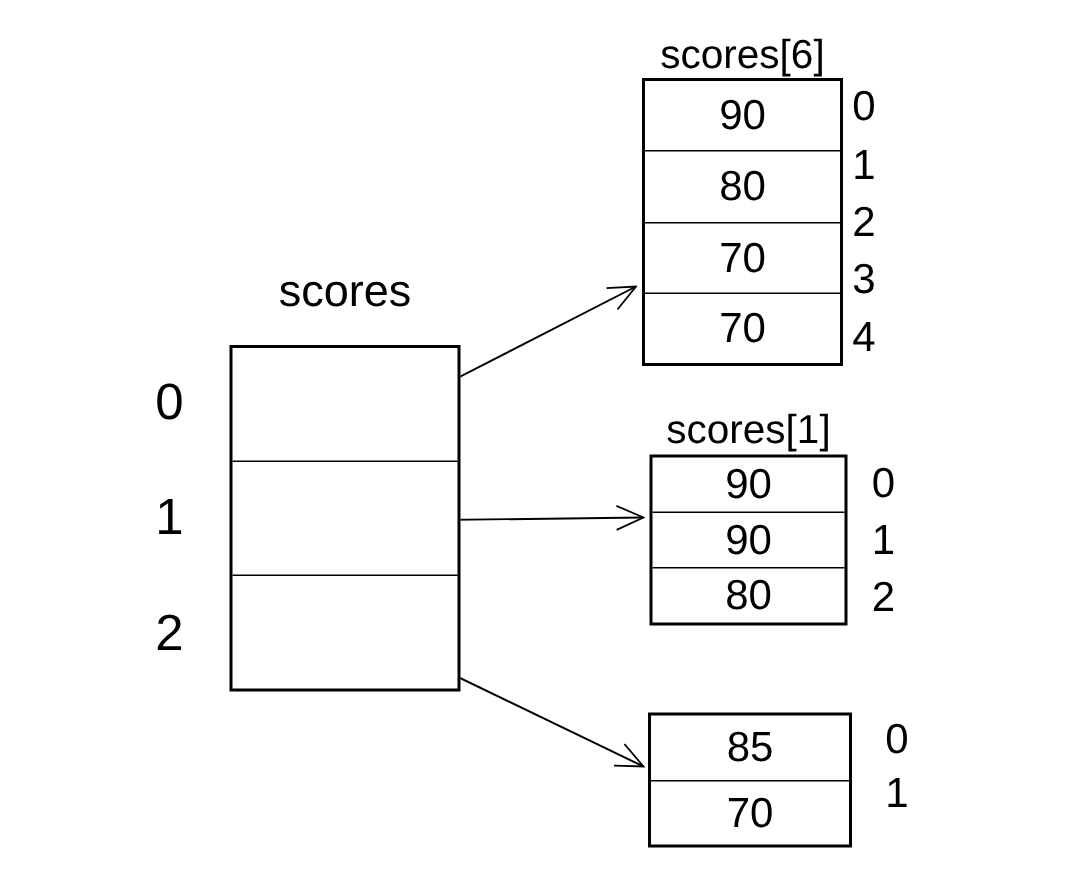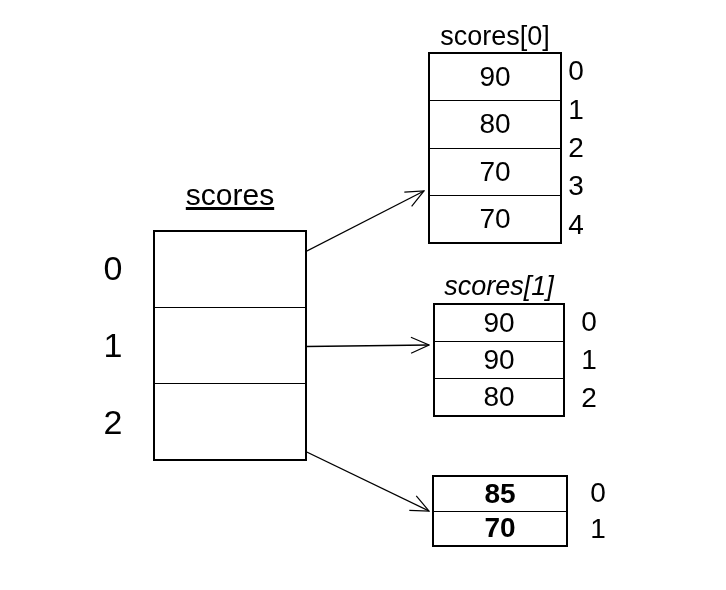--- a/index.html
+++ b/index.html
@@ -15,21 +15,20 @@
     color: #000000;
     font-family: "Liberation Sans", sans-serif;
     overflow: hidden;
   }
   .abs { position: absolute; }
 
   .main-title {
     font-size: 30px;
     text-align: center;
     line-height: 30px;
-    text-decoration: underline;
   }
   .arr-title {
     font-size: 27px;
     text-align: center;
     line-height: 28px;
     white-space: nowrap;
   }
   .box {
     border: 2px solid #000000;
     box-sizing: border-box;
@@ -93,53 +92,53 @@
     <div class="idx">1</div>
     <div class="idx">2</div>
   </div>
 
   <div class="abs box" style="left:153px; top:230px; width:154px; height:231px;">
     <div class="cell"></div>
     <div class="cell"></div>
     <div class="cell"></div>
   </div>
 
-  <div class="abs arr-title" style="left:428px; top:22px; width:134px;">scores[0]</div>
+  <div class="abs arr-title" style="left:428px; top:22px; width:134px;">scores[6]</div>
 
   <div class="abs box" style="left:428px; top:52px; width:134px; height:192px;">
     <div class="cell">90</div>
     <div class="cell">80</div>
     <div class="cell">70</div>
     <div class="cell">70</div>
   </div>
 
   <div class="abs idx-col" style="left:562px; top:52px; width:28px; height:192px;">
     <div class="idx">0</div>
     <div class="idx">1</div>
     <div class="idx">2</div>
     <div class="idx">3</div>
     <div class="idx">4</div>
   </div>
 
-  <div class="abs arr-title" style="left:433px; top:272px; width:132px;font-style:italic;">scores[1]</div>
+  <div class="abs arr-title" style="left:433px; top:272px; width:132px;">scores[1]</div>
 
   <div class="abs box" style="left:433px; top:303px; width:132px; height:114px;">
     <div class="cell">90</div>
     <div class="cell">90</div>
     <div class="cell">80</div>
   </div>
 
   <div class="abs idx-col" style="left:575px; top:303px; width:28px; height:114px;">
     <div class="idx">0</div>
     <div class="idx">1</div>
     <div class="idx">2</div>
   </div>
 
 
-  <div class="abs box" style="left:432px; top:475px; width:136px; height:72px;font-weight:bold;">
+  <div class="abs box" style="left:432px; top:475px; width:136px; height:90px;">
     <div class="cell">85</div>
     <div class="cell">70</div>
   </div>
 
   <div class="abs idx-col" style="left:584px; top:475px; width:28px; height:72px;">
     <div class="idx">0</div>
     <div class="idx">1</div>
   </div>
 
 </div>

